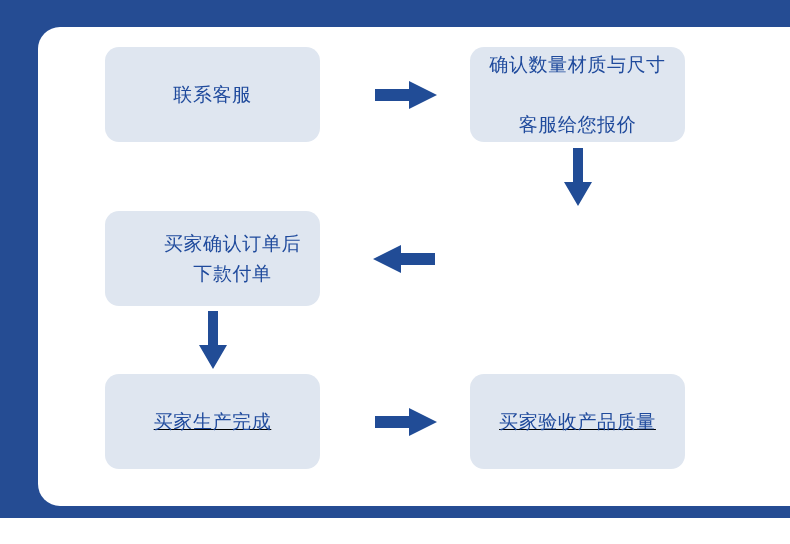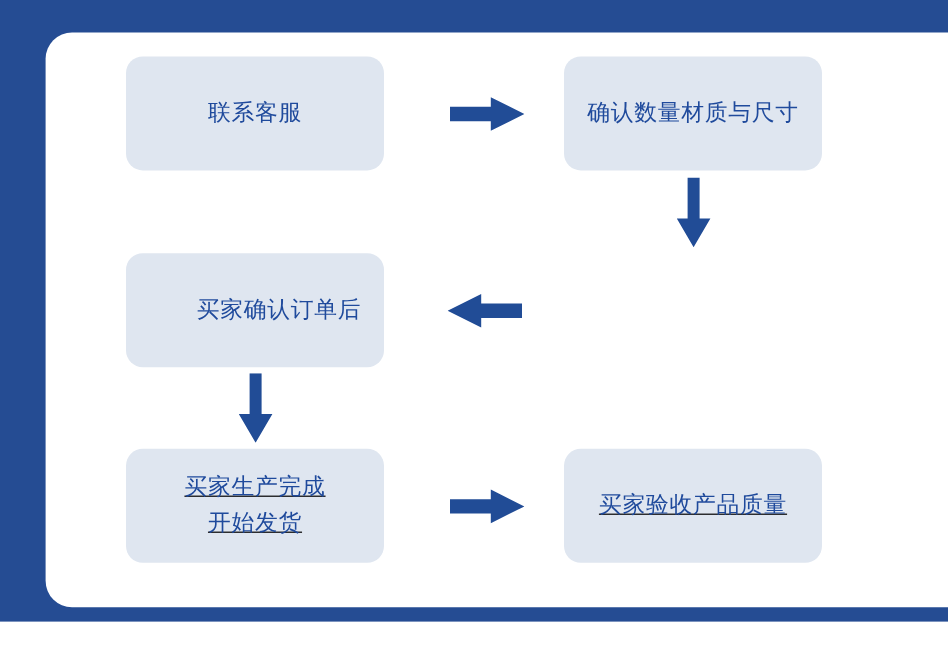--- a/index.html
+++ b/index.html
@@ -89,30 +89,31 @@
   <div id="frame-panel"></div>
 
   <div id="card">
 
     <div class="flow-box col-left row-1" style="left:67px; top:20px;">
       <span class="line">联系客服</span>
     </div>
 
     <div class="flow-box col-right row-1" style="left:432px; top:20px;">
       <span class="line">确认数量材质与尺寸</span>
+      <span class="line">客服给您报价</span>
     </div>
 
     <div class="flow-box col-left row-2" style="left:67px; top:184px;padding-left:40px;">
       <span class="line">买家确认订单后</span>
+      <span class="line">下款付单</span>
     </div>
 
 
     <div class="flow-box col-left row-3" style="left:67px; top:347px;">
       <span class="line">买家生产完成</span>
-      <span class="line">开始发货</span>
     </div>
 
     <div class="flow-box col-right row-3" style="left:432px; top:347px;">
       <span class="line">买家验收产品质量</span>
     </div>
 
     <div class="arrow arrow-r1" style="left:337px; top:53px;">
       <span>
         <svg width="62" height="30" viewBox="0 0 62 30" xmlns="http://www.w3.org/2000/svg">
           <polygon points="0,9 34,9 34,1 62,15 34,29 34,21 0,21" fill="#214C96"></polygon>

